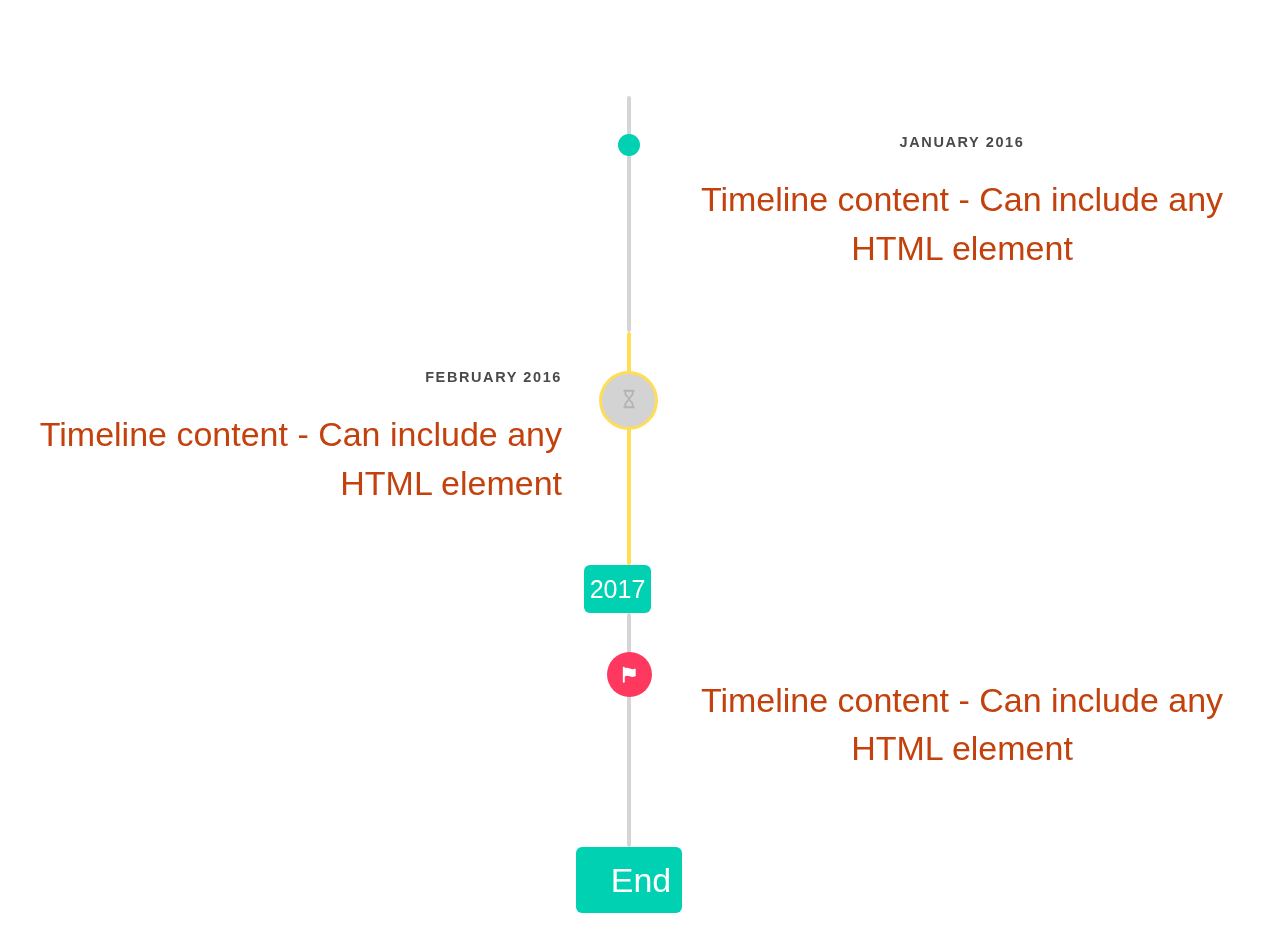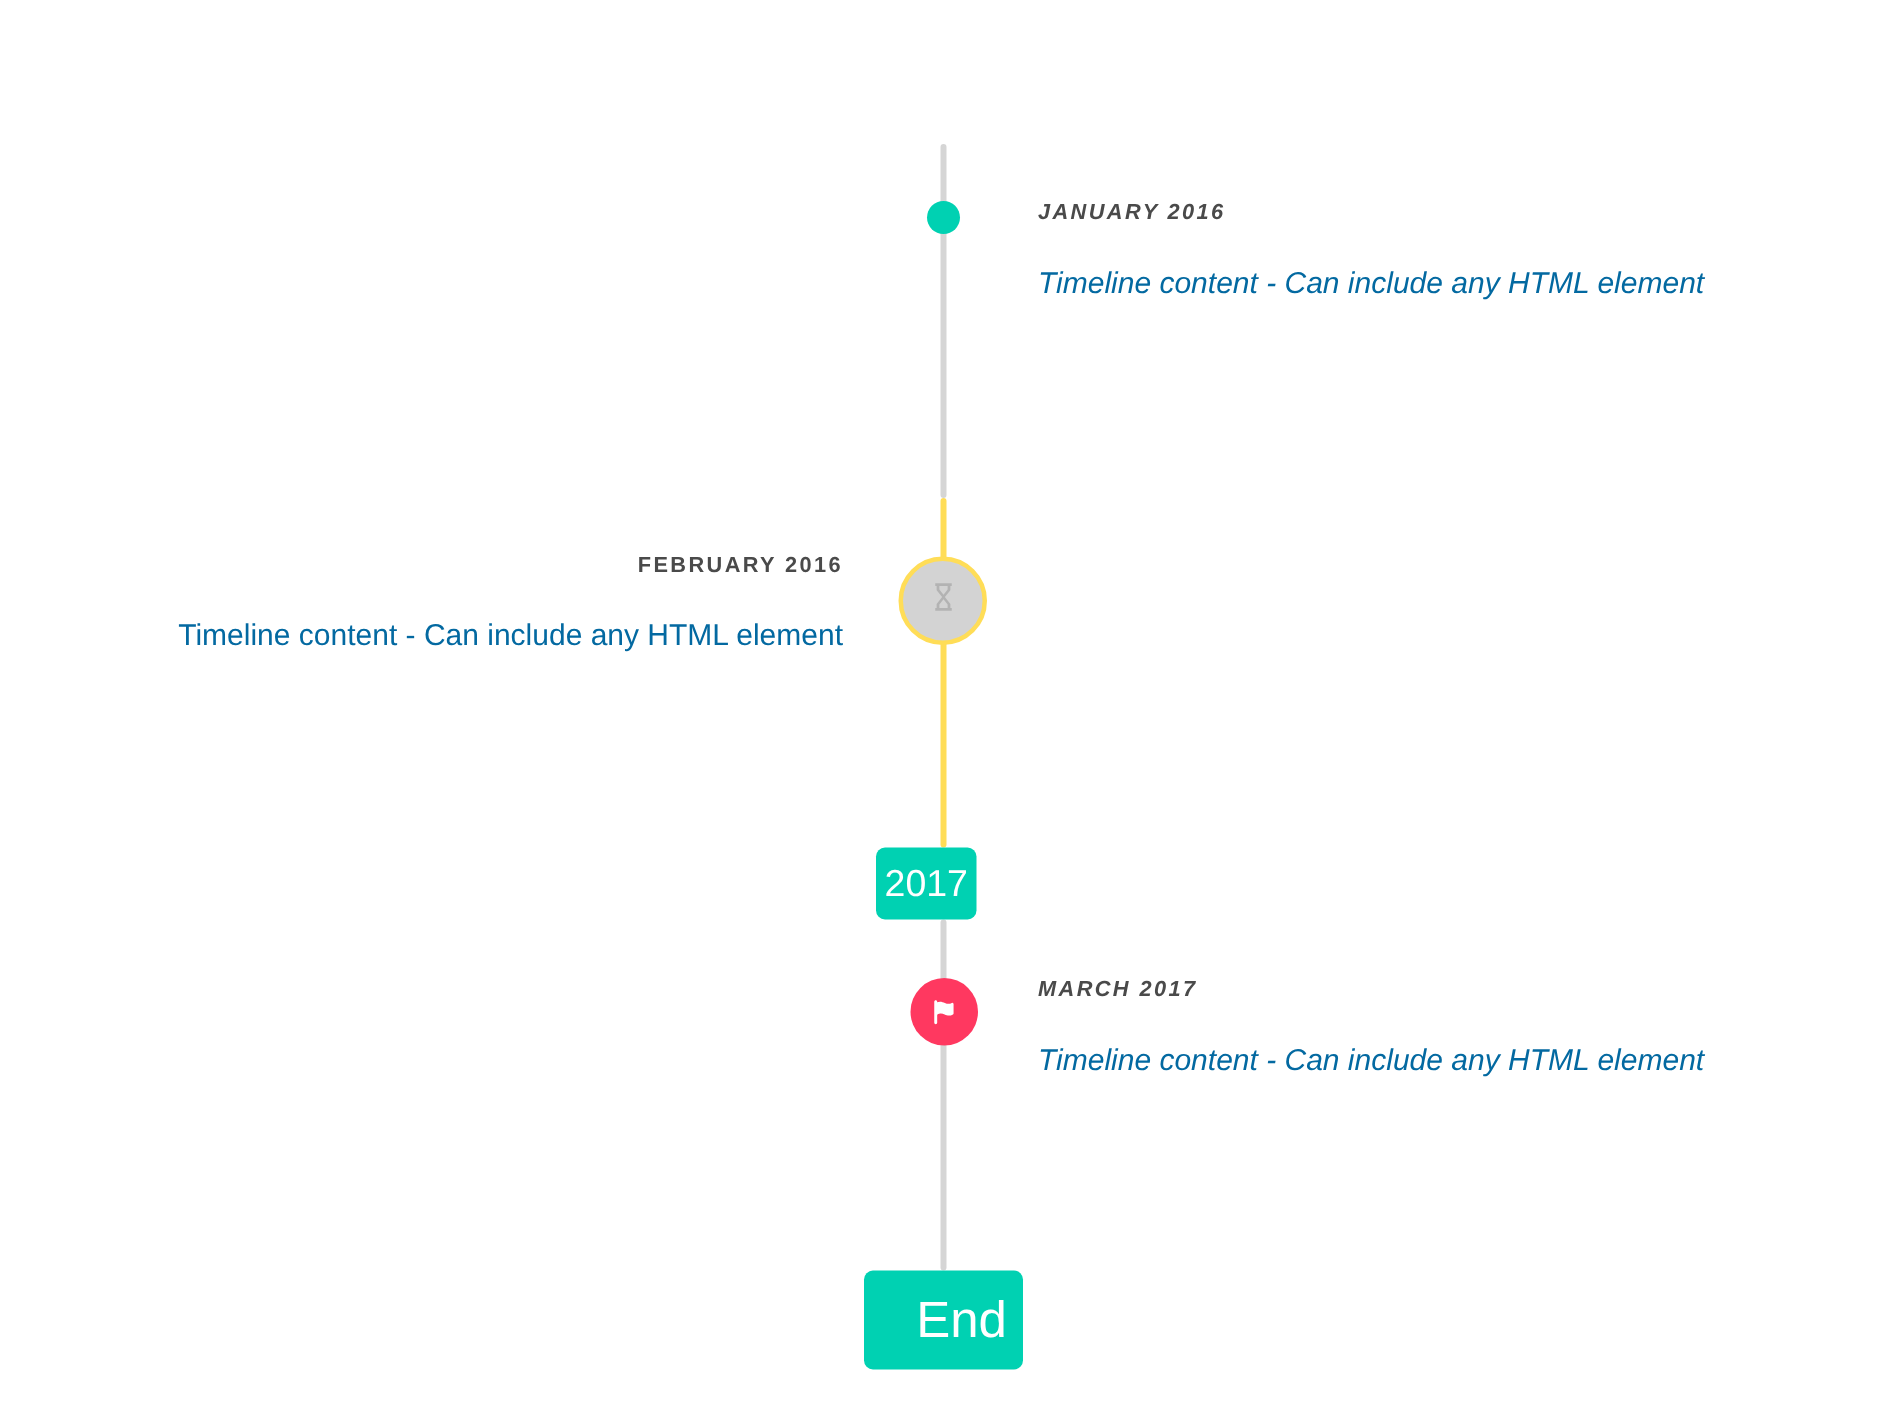--- a/index.html
+++ b/index.html
@@ -85,37 +85,37 @@
     background: #ff3860;
   }
 
   .marker-ring svg { opacity: .22; }
   .marker-flag svg { display: block; }
 
   
   .item {
     position: absolute;
   }
-  .item-right { left: 692px; width: 540px; text-align: left; font-style: italic; }
+  .item-right { left: 692px; width: 540px; text-align: center; }
   .item-left  { left: 34px;  width: 528px; text-align: right; }
 
   .item-heading {
     font-size: 14.5px;
     font-weight: bold;
     letter-spacing: 1.6px;
     color: #4a4a4a;
     text-transform: uppercase;
     line-height: 1.2;
   }
 
   .item-body {
     margin-top: 24px;
-    font-size: 20px;
+    font-size: 34px;
     font-weight: normal;
-    color: #0369a1;
+    color: #c2410c;
     line-height: 1.42;
   }
 
   .item-jan { top: 134px; }
   .item-feb { top: 369px; }
   .item-mar { top: 652px; }
 </style>
 </head>
 <body>
 
@@ -161,21 +161,20 @@
       <svg width="21" height="21" viewBox="0 0 24 24" fill="#ffffff">
         <path d="M5.5 3.2c.62 0 1.12.5 1.12 1.12v.46c2.3-.95 4.1-.17 5.86.5
                  1.73.66 3.2 1.18 5.26.02a.9.9 0 0 1 1.36.78v7.2a.9.9 0 0 1-.45.78
                  c-2.6 1.5-4.56.74-6.36.05-1.72-.66-3.2-1.2-5.67.1v6.1
                  a1.12 1.12 0 0 1-2.24 0V4.32c0-.62.5-1.12 1.12-1.12z"></path>
       </svg>
     </span>
   </div>
 
   <div class="item item-right item-mar">
-    <div class="item-heading">MARCH 2017</div>
     <div class="item-body">Timeline content - Can include any HTML element</div>
   </div>
 
   <div class="pill pill-end">
     <span>End</span>
   </div>
 
 </div>
 
 </body></html>

